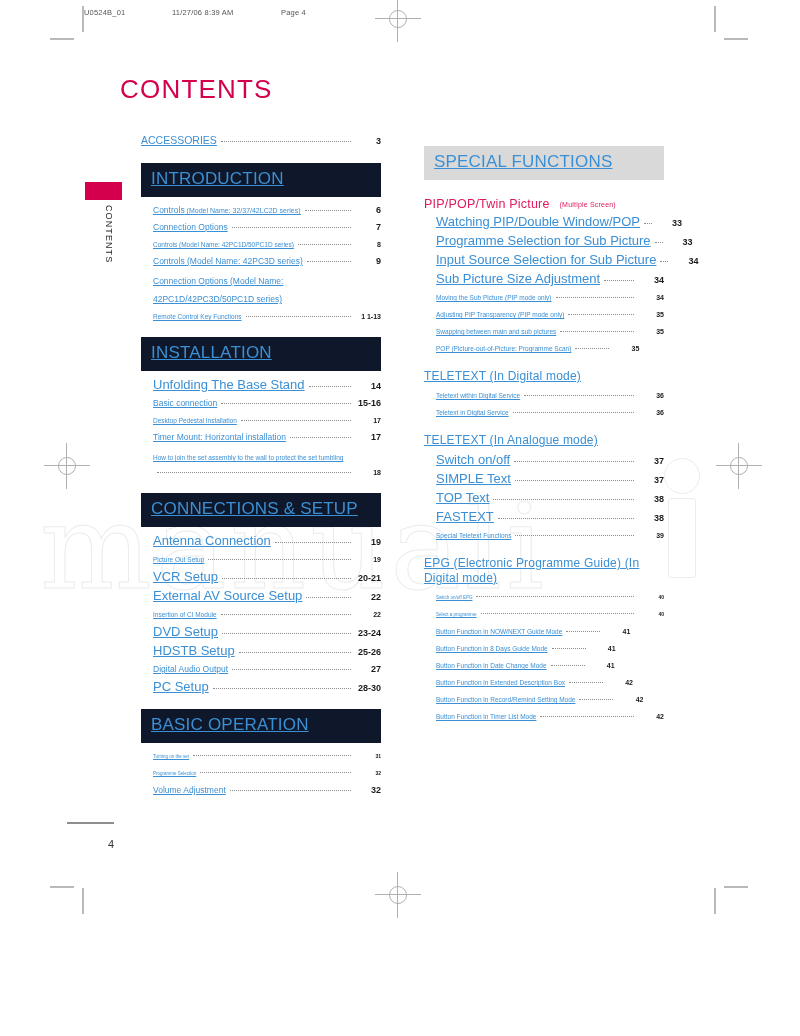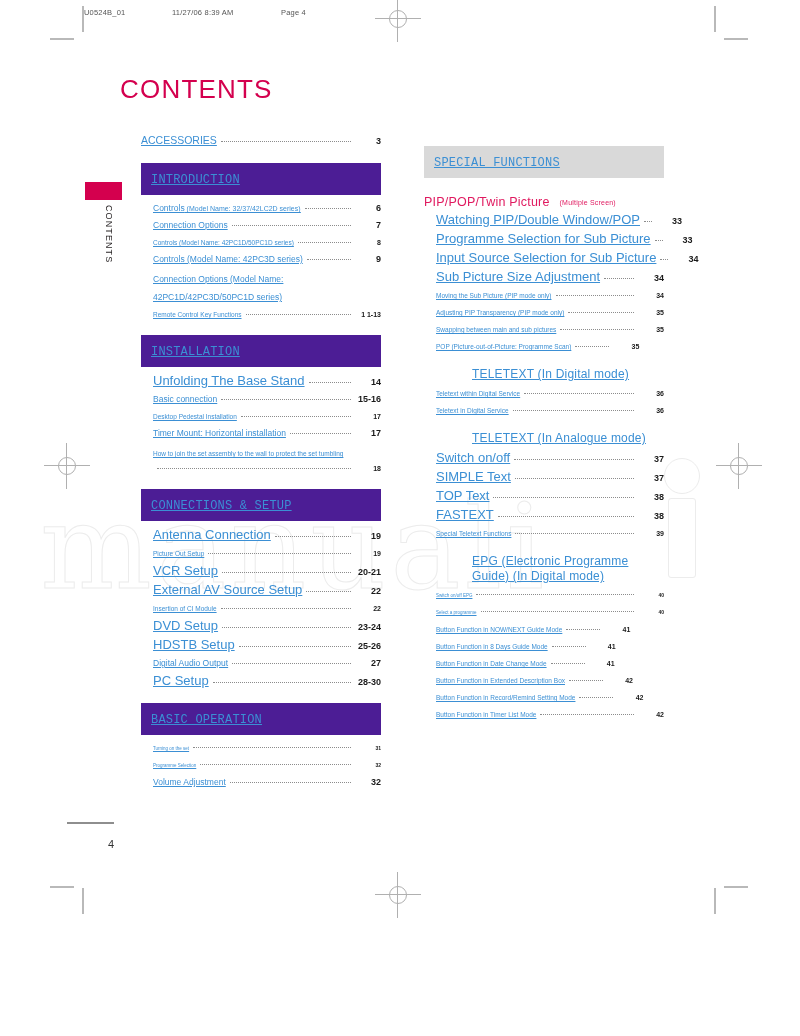--- a/index.html
+++ b/index.html
@@ -49,34 +49,34 @@
     font-size:9px;letter-spacing:1.1px;color:#231f20;
     writing-mode:vertical-rl;text-orientation:mixed;
   }
 
   .col{position:absolute;}
   .col-left{left:141px;top:133px;width:240px;}
   .col-right{left:424px;top:146px;width:240px;}
 
   
   .sec-bar{
-    background:#4c1d95;
+    background:#0f172a;
     padding:6px 10px 8px 10px;
     margin:0 0 6px 0;
     box-sizing:border-box;
   }
   .sec-bar.dark{background:#d9d9d9;}
   .sec-bar .sec-title{
-    font-size:12px;color:#3b8fd4;text-decoration:underline;letter-spacing:.2px;font-family:Liberation Mono, monospace;
+    font-size:17px;color:#3b8fd4;text-decoration:underline;letter-spacing:.2px;
   }
 
   .sec-plain{margin:0 0 4px 0;}
   .sec-plain .sec-title{
     font-size:12px;color:#3b8fd4;text-decoration:underline;letter-spacing:.2px;
-    display:block;line-height:15px;margin-left:48px;
+    display:block;line-height:15px;
   }
   .sec-pink{
     font-size:12.5px;color:#e0195f;letter-spacing:.2px;margin:0 0 3px 0;
   }
   .sec-pink .sub{font-size:7px;color:#e0195f;margin-left:10px;vertical-align:1px;}
 
   
   .toc{list-style:none;margin:0;padding:0;}
   .toc li{
     display:flex;align-items:baseline;

